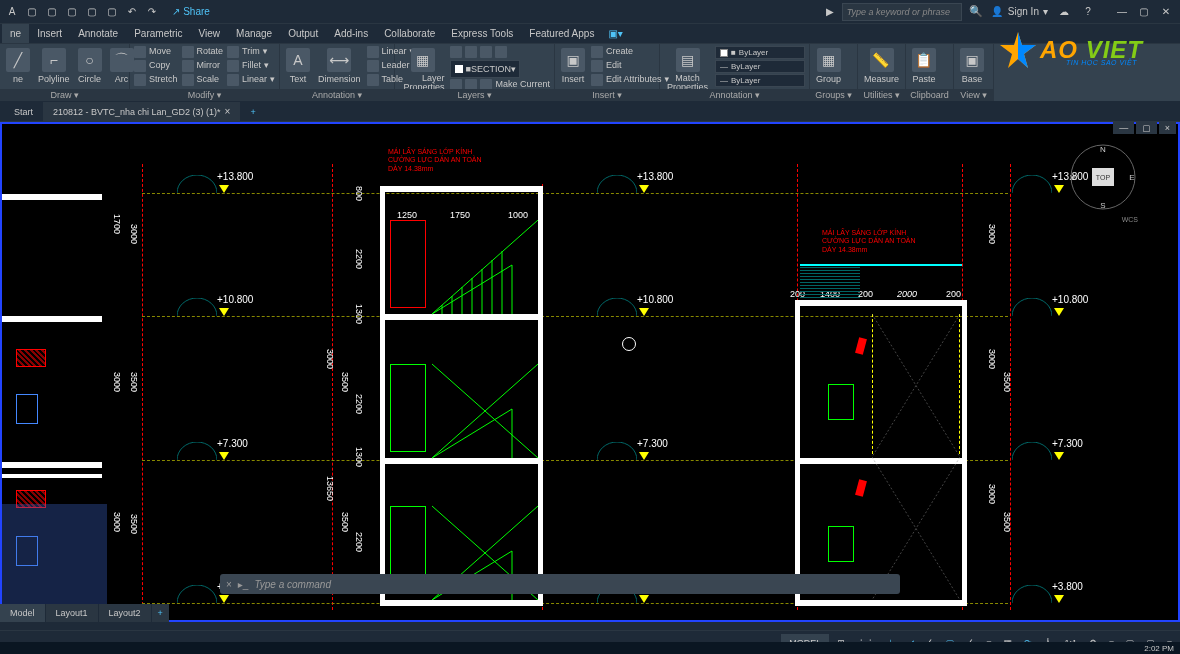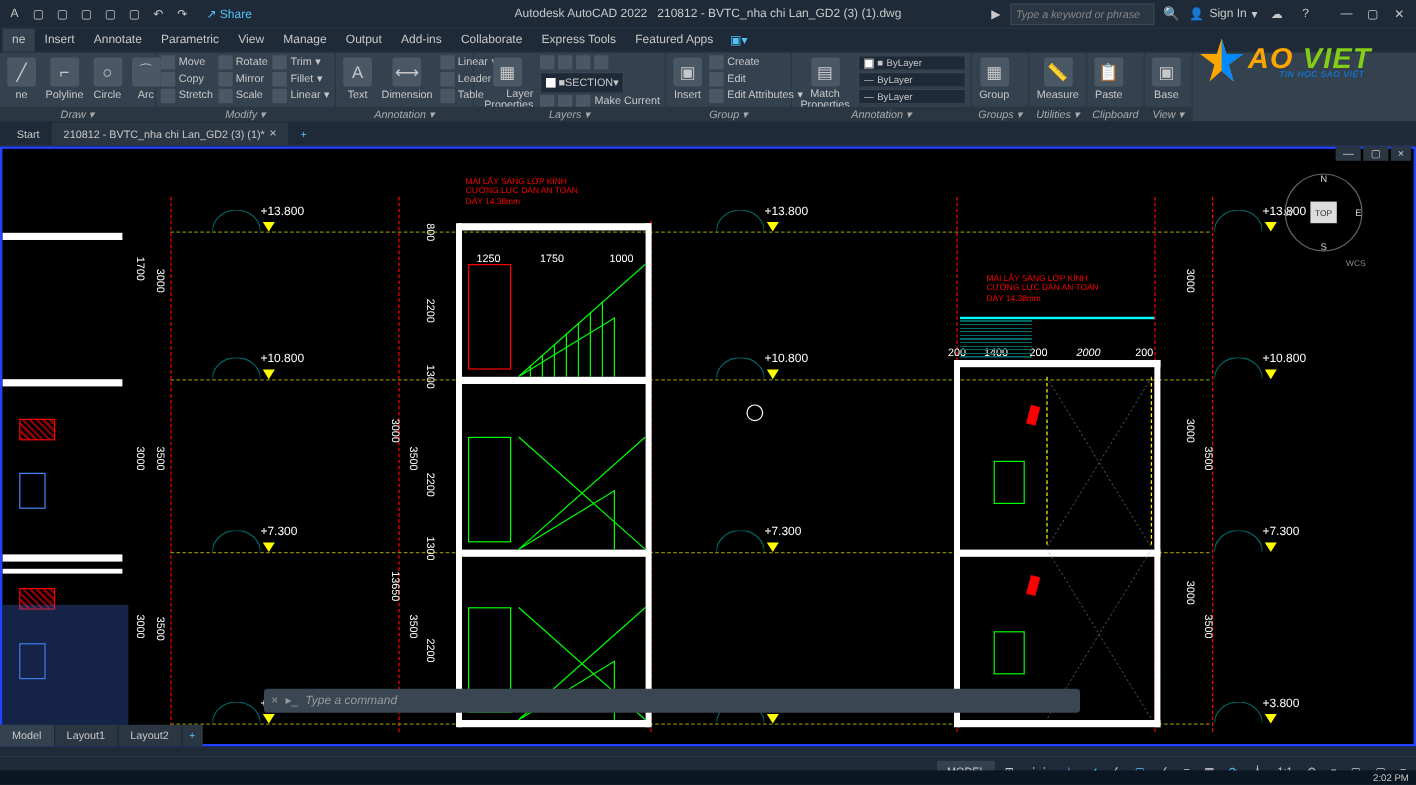--- a/index.html
+++ b/index.html
@@ -18,21 +18,21 @@
 .win-btn { width: 20px; height: 16px; display: flex; align-items: center; justify-content: center; font-size: 10px; cursor: pointer; }
 
 
 .menubar { height: 20px; background: #1e2a38; display: flex; align-items: center; padding: 0 2px; border-bottom: 1px solid #2a3642; }
 .menu-item { padding: 0 8px; font-size: 10px; color: #c8c8c8; height: 100%; display: flex; align-items: center; cursor: pointer; }
 .menu-item:first-child { background: #34424f; }
 
 
 .ribbon { height: 58px; background: #34424f; display: flex; border-bottom: 1px solid #1e2a38; }
 .ribbon-panel { display: flex; flex-direction: column; border-right: 1px solid #2a3642; padding: 2px 4px; position: relative; }
-.ribbon-panel-title { font-size: 9px; color: #aaa; text-align: left; height: 12px; display: flex; align-items: center; justify-content: center; gap: 2px; position: absolute; bottom: 0; left: 0; right: 0; background: #2a3642; font-style: italic; }
+.ribbon-panel-title { font-size: 9px; color: #aaa; text-align: left; height: 12px; display: flex; align-items: center; justify-content: center; gap: 2px; position: absolute; bottom: 0; left: 0; right: 0; background: #2a3642; }
 .ribbon-content { display: flex; align-items: flex-start; gap: 4px; flex: 1; padding-bottom: 12px; }
 .rbig { display: flex; flex-direction: column; align-items: center; gap: 2px; font-size: 9px; cursor: pointer; padding: 2px; }
 .rbig-icon { width: 24px; height: 24px; background: #4a5866; border-radius: 2px; display: flex; align-items: center; justify-content: center; font-size: 14px; }
 .rcol { display: flex; flex-direction: column; gap: 1px; font-size: 9px; }
 .rrow { display: flex; gap: 3px; cursor: pointer; height: 13px; white-space: nowrap; }
 .ricon { width: 12px; height: 12px; background: #4a5866; display: inline-block; border-radius: 1px; }
 .layer-dd { background: #1e2a38; border: 1px solid #3a4652; height: 18px; width: 70px; padding: 0 4px; font-size: 9px; display: flex; align-items: center; }
 .prop-dd { background: #1e2a38; border: 1px solid #3a4652; height: 13px; width: 90px; padding: 0 4px; font-size: 8px; display: flex; align-items: center; gap: 3px; }
 .color-sq { width: 8px; height: 8px; display: inline-block; }
 
@@ -96,23 +96,20 @@
   <div class="qat">
     <span class="qat-icon">A</span>
     <span class="qat-icon">▢</span>
     <span class="qat-icon">▢</span>
     <span class="qat-icon">▢</span>
     <span class="qat-icon">▢</span>
     <span class="qat-icon">▢</span>
     <span class="qat-icon">↶</span>
     <span class="qat-icon">↷</span>
     <span class="qat-share">↗ <span>Share</span></span>
-  </div>
-  <div class="title-center">
-    <span>Autodesk AutoCAD 2022</span>&nbsp;&nbsp;&nbsp;<span>210812 - BVTC_nha chi Lan_GD2 (3) (1).dwg</span>
   </div>
   <div class="title-right">
     <span style="font-size:10px">▶</span>
     <div class="search-box">Type a keyword or phrase</div>
     <span style="font-size:11px">🔍</span>
     <div class="signin">👤 <span>Sign In</span> ▾</div>
     <span class="qat-icon">☁</span>
     <span class="qat-icon">?</span>
     <div class="win-controls">
       <span class="win-btn">—</span>
@@ -256,21 +253,21 @@
             <span class="ricon"></span>
             <span>Create</span>
           </div>
         <div class="rrow">
             <span class="ricon"></span>
             <span>Edit</span>
           </div>
         <div class="rrow"><span class="ricon"></span><span>Edit Attributes</span> ▾</div>
       </div>
     </div>
-    <div class="ribbon-panel-title">Group ▾</div>
+    <div class="ribbon-panel-title">Insert ▾</div>
   </div>
   <div class="ribbon-panel" style="width:150px">
     <div class="ribbon-content">
       <div class="rbig">
           <div class="rbig-icon">▤</div>
           <span style="text-align:center;line-height:1">Match
 Properties</span>
         </div>
       <div class="rcol">
         <div class="prop-dd"><span class="color-sq" style="background:#fff;border:1px solid #888"></span>■ <span>ByLayer</span></div>

